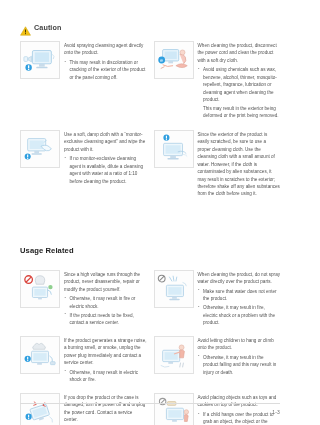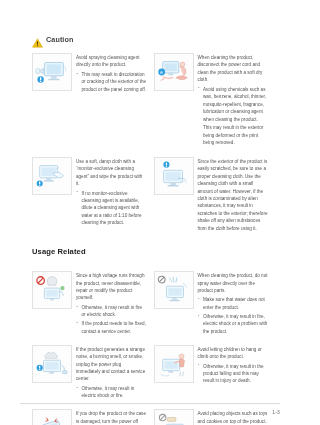--- a/index.html
+++ b/index.html
@@ -3,28 +3,29 @@
 <meta charset="utf-8">
 <style>
   * { box-sizing: border-box; margin: 0; padding: 0; }
   html, body {
     width: 300px; height: 425px;
     background: #ffffff;
     font-family: "Liberation Sans", sans-serif;
     color: #3a3a3a;
     overflow: hidden;
   }
-  .page { position: relative; width: 300px; height: 425px; padding: 12px; }
+  .page { position: relative; width: 300px; height: 425px; padding: 0; }
 
   
   .section-title {
     font-size: 7.6px;
     font-weight: bold;
     color: #222;
     letter-spacing: .1px;
+    margin-top: 33px;
   }
   .badge-row {
     display: flex; align-items: center; gap: 3px;
   }
   .badge-label {
     font-size: 7.2px; font-weight: bold; color: #444;
     letter-spacing: .1px;
   }
   .tri-icon { width: 11px; height: 10px; display: block; }
 

